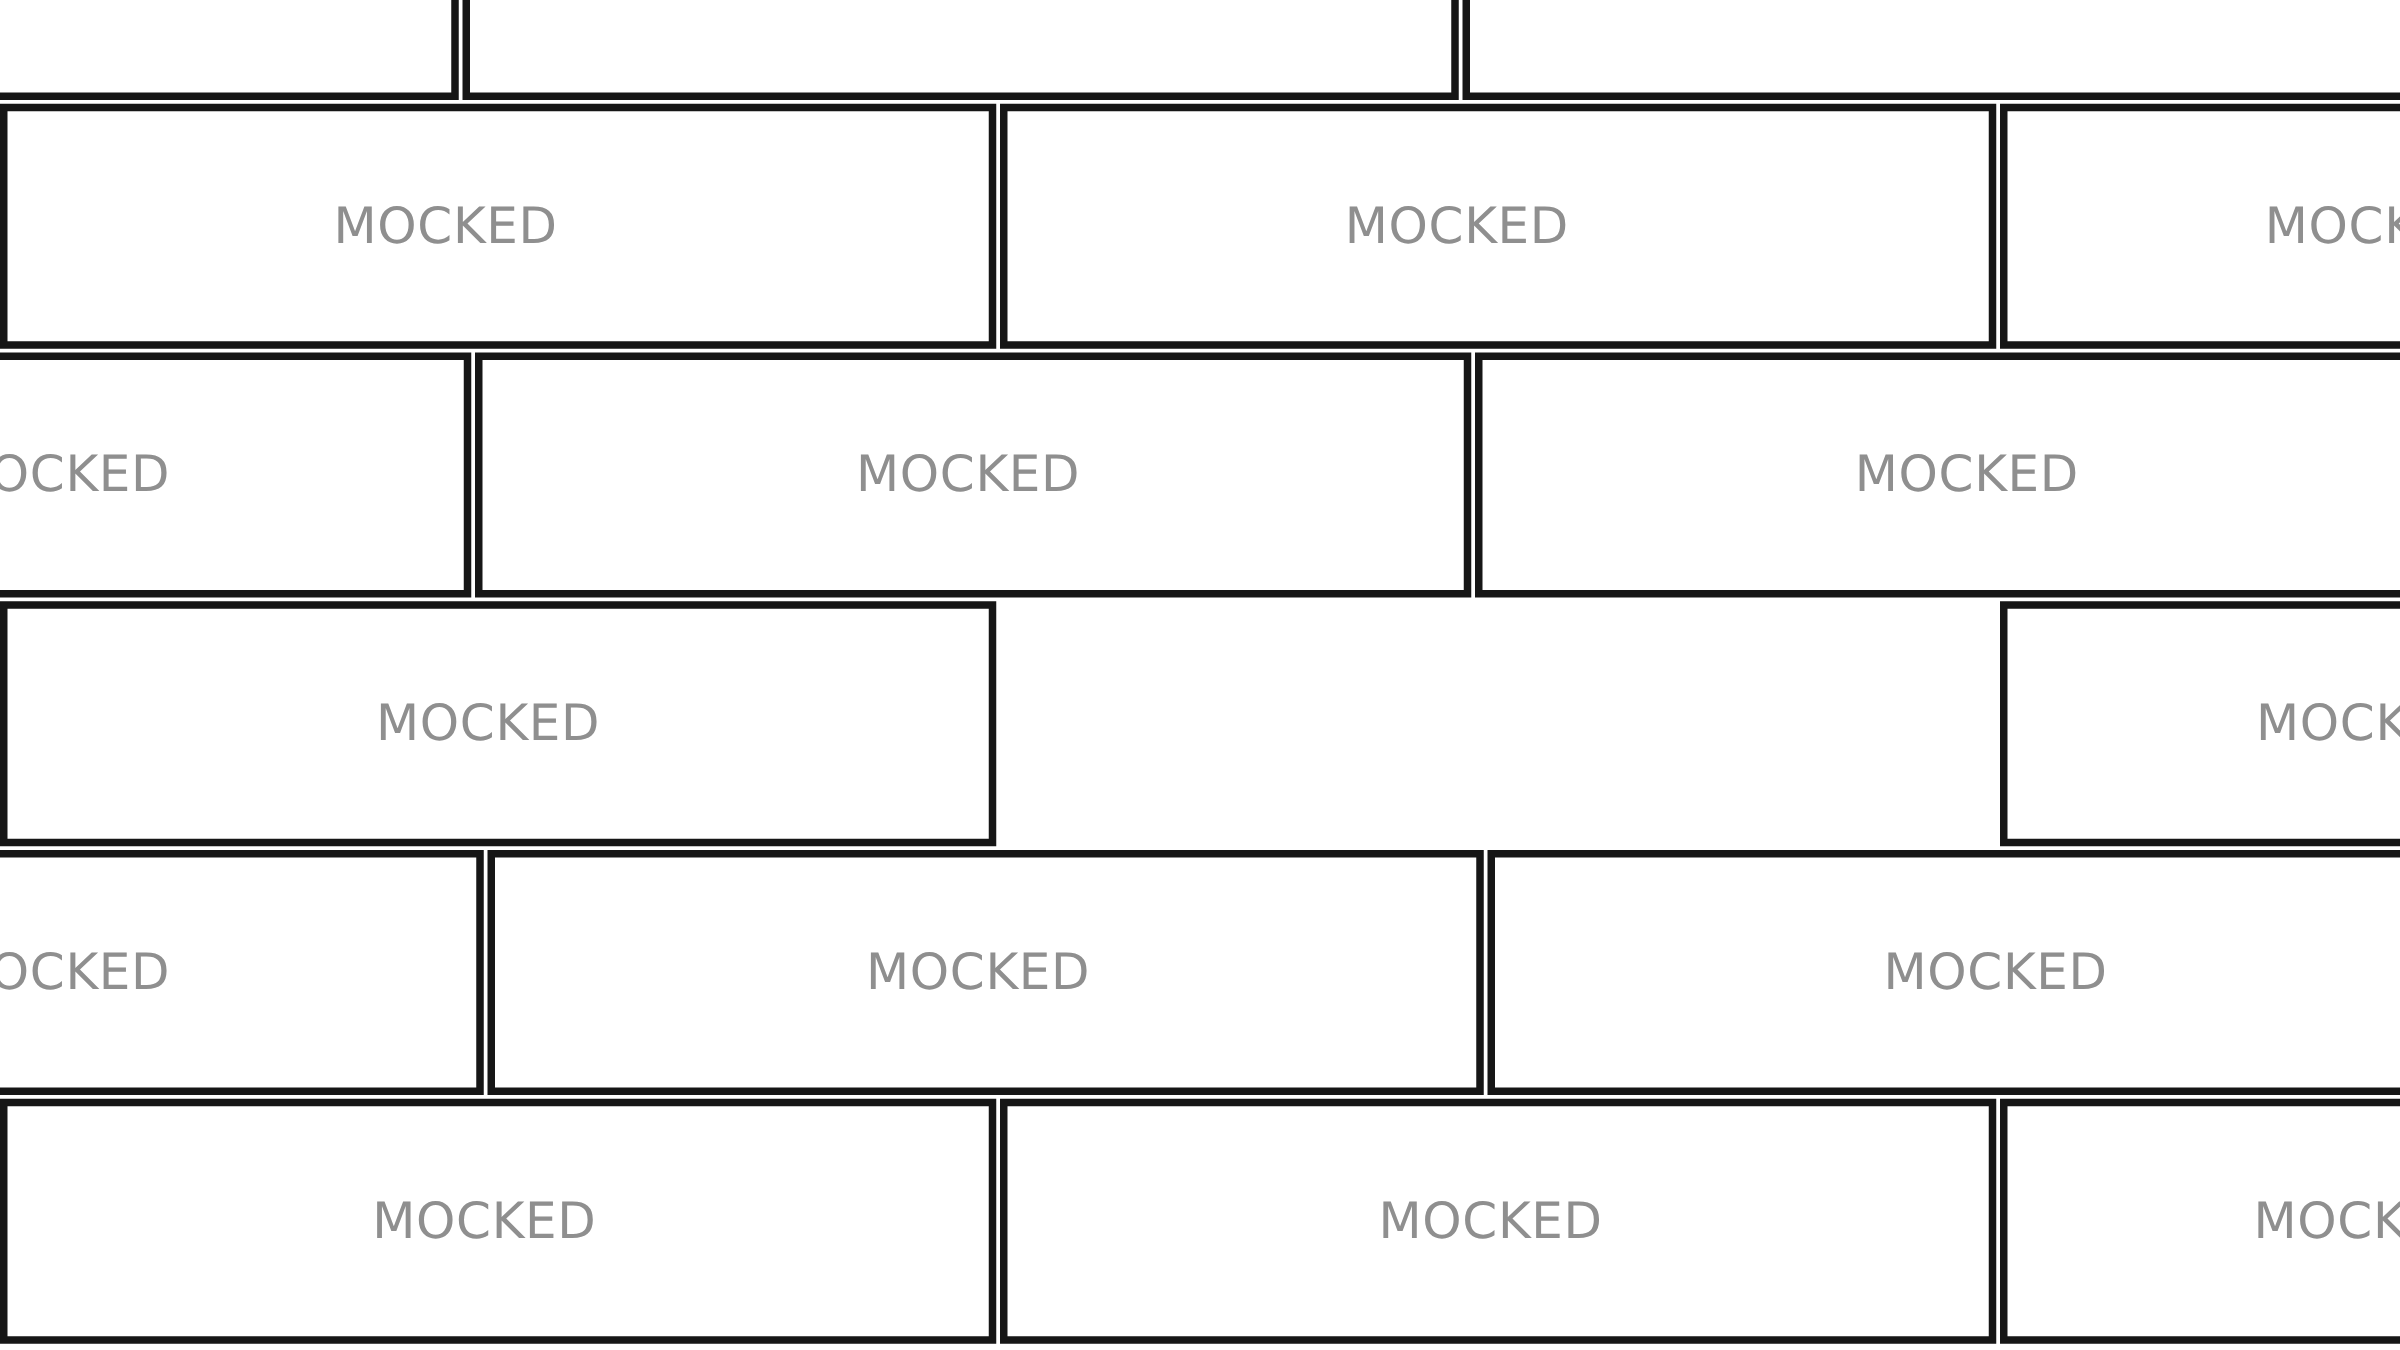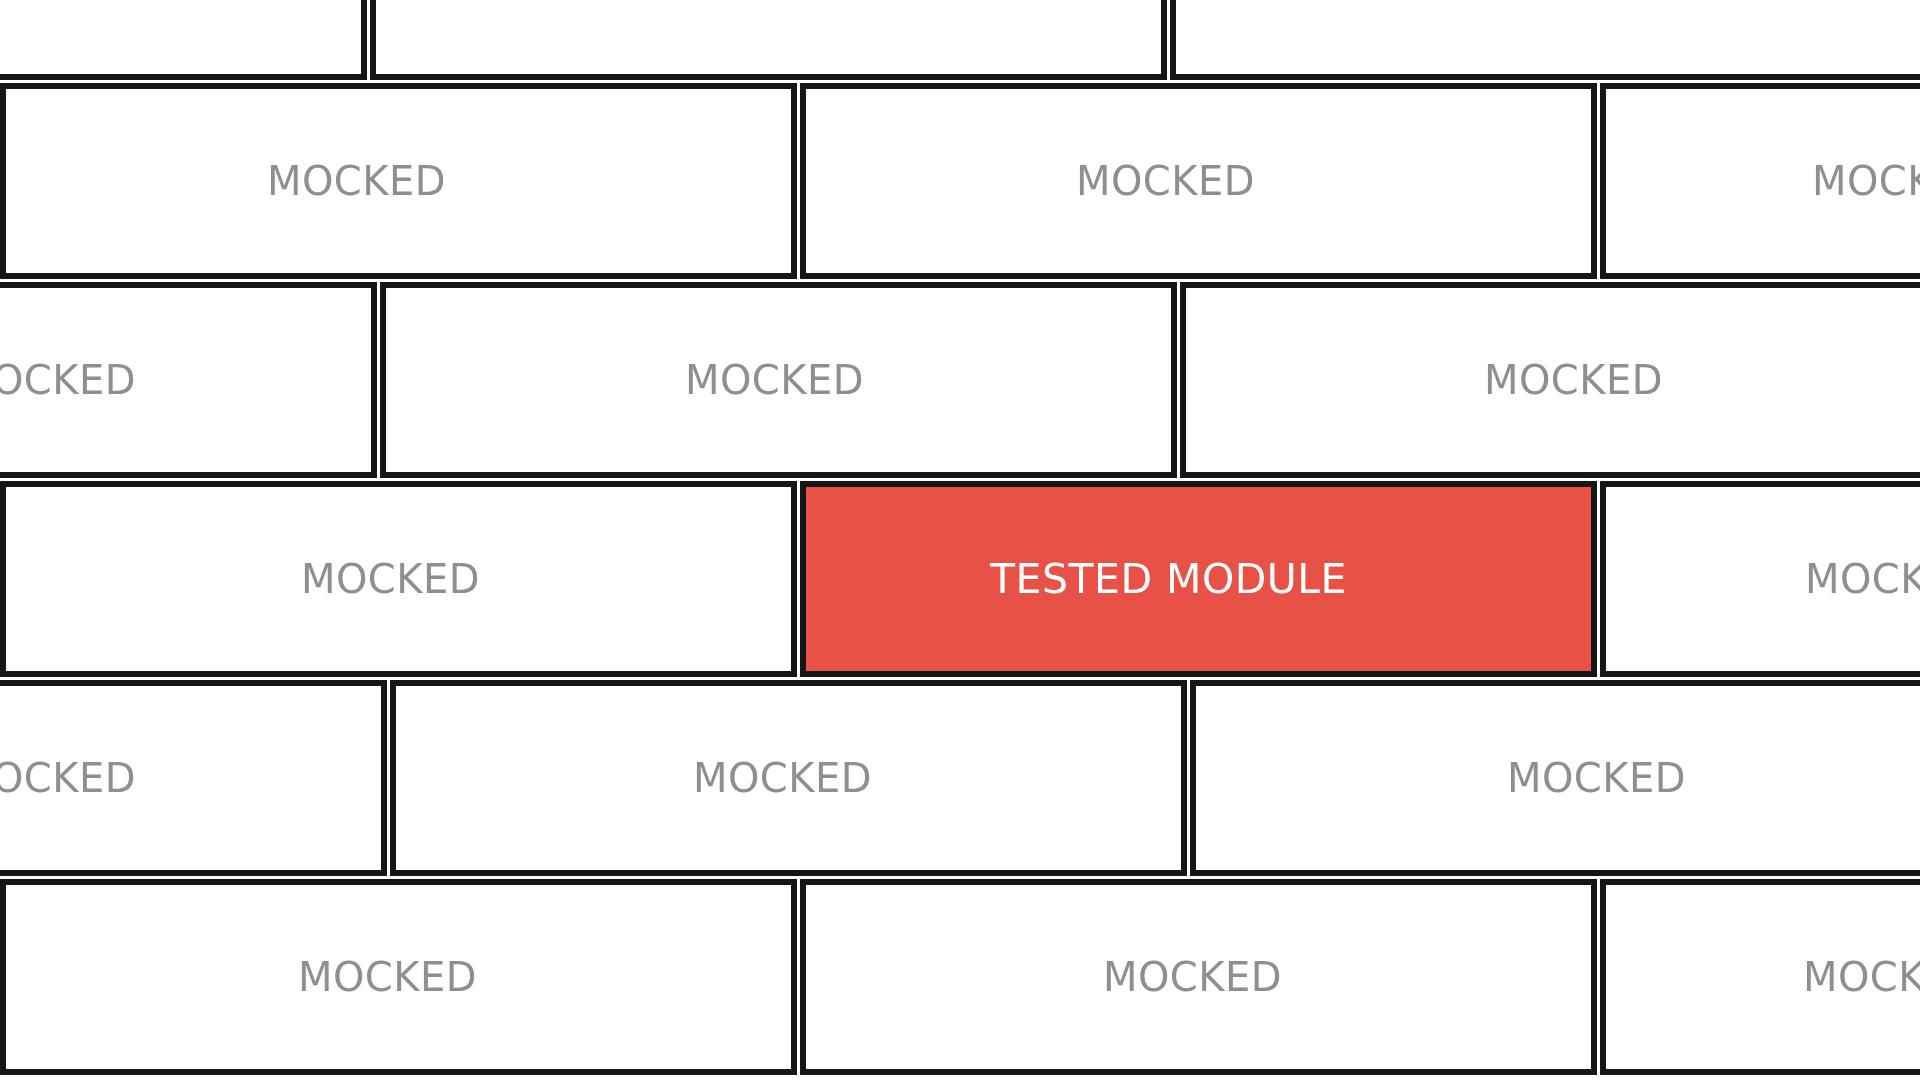--- a/index.html
+++ b/index.html
@@ -68,23 +68,20 @@
     </div>
     <div class="brick" style="left: 380px; top: 282px;">
       <span class="label" style="transform: translateX(-4px);">MOCKED</span>
     </div>
     <div class="brick" style="left: 1180px; top: 282px;">
       <span class="label" style="transform: translateX(-5px);">MOCKED</span>
     </div>
     <div class="brick" style="left: 0px; top: 481px;">
       <span class="label" style="transform: translateX(-8px);">MOCKED</span>
     </div>
-    <div class="brick tested" style="left: 800px; top: 481px;">
-      <span class="label" style="transform: translateX(-30px);">TESTED MODULE</span>
-    </div>
     <div class="brick" style="left: 1600px; top: 481px;">
       <span class="label" style="transform: translateX(-104px);">MOCKED</span>
     </div>
     <div class="brick" style="left: -410px; top: 680px;">
       <span class="label" style="transform: translateX(58px);">MOCKED</span>
     </div>
     <div class="brick" style="left: 390px; top: 680px;">
       <span class="label" style="transform: translateX(-6px);">MOCKED</span>
     </div>
     <div class="brick" style="left: 1190px; top: 680px;">

